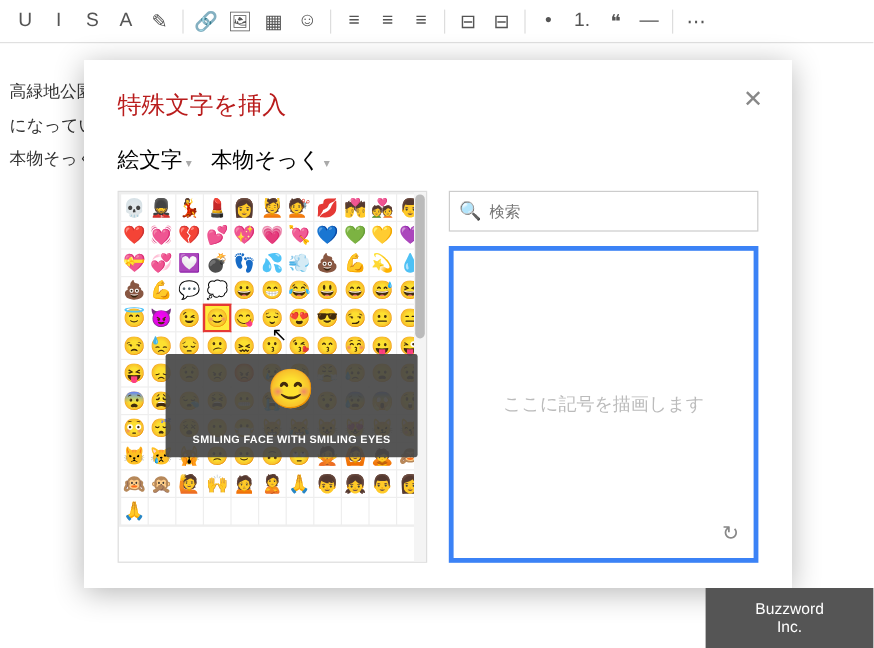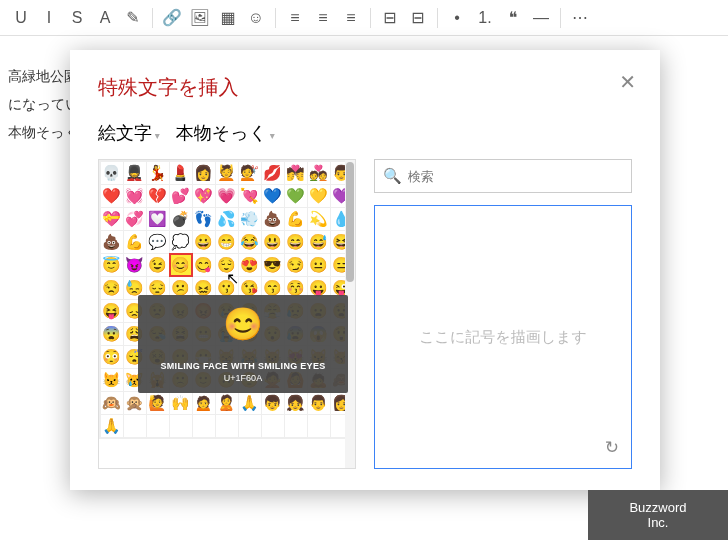--- a/index.html
+++ b/index.html
@@ -38,21 +38,21 @@
 .tooltip-emoji { font-size: 32px; }
 .tooltip-name { font-size: 9px; font-weight: bold; margin-top: 18px; letter-spacing: 0.3px; }
 .tooltip-code { font-size: 9px; margin-top: 2px; }
 .cursor-ptr { position: absolute; top: 110px; left: 128px; font-size: 16px; z-index: 6; color:#000; }
 
 
 .right-col { flex: 1; display: flex; flex-direction: column; gap: 12px; }
 .search-box { height: 34px; border: 1px solid #ccc; display: flex; align-items: center; padding: 0 8px; }
 .search-box input { border: none; outline: none; flex: 1; font-size: 13px; color: #000000; }
 .search-box .mag { color: #888; margin-right: 6px; font-size: 15px; }
-.draw-box { flex: 1; border: 1px solid #3b82f6; position: relative; display: flex; align-items: center; justify-content: center; color: #bbb; font-size: 15px; }
+.draw-box { flex: 1; border: 4px solid #3b82f6; position: relative; display: flex; align-items: center; justify-content: center; color: #bbb; font-size: 15px; }
 .reset-icn { position: absolute; bottom: 10px; right: 12px; color: #888; font-size: 17px; cursor: pointer; }
 
 
 .brand { position: absolute; bottom: 0; right: 0; background: #555; color: #fff; padding: 10px 30px; font-size: 13px; width: 140px; text-align: center;}
 </style>
 </head>
 <body>
 
 <div class="toolbar" id="toolbar">
     <div class="tb-btn">U</div>
@@ -234,21 +234,20 @@
             <div class="emoji-cell"></div>
           </div>
         <div class="scrollbar">
           <div class="scrollbar-thumb"></div>
         </div>
       </div>
       <div class="cursor-ptr">↖</div>
       <div class="tooltip">
         <div class="tooltip-emoji">😊</div>
         <div class="tooltip-name">SMILING FACE WITH SMILING EYES</div>
-        <div class="tooltip-code">U+1F60A</div>
       </div>
     </div>
 
     <div class="right-col">
       <div class="search-box">
         <span class="mag">🔍</span>
         <input placeholder="検索" style="">
       </div>
       <div class="draw-box">
         <span>ここに記号を描画します</span>

